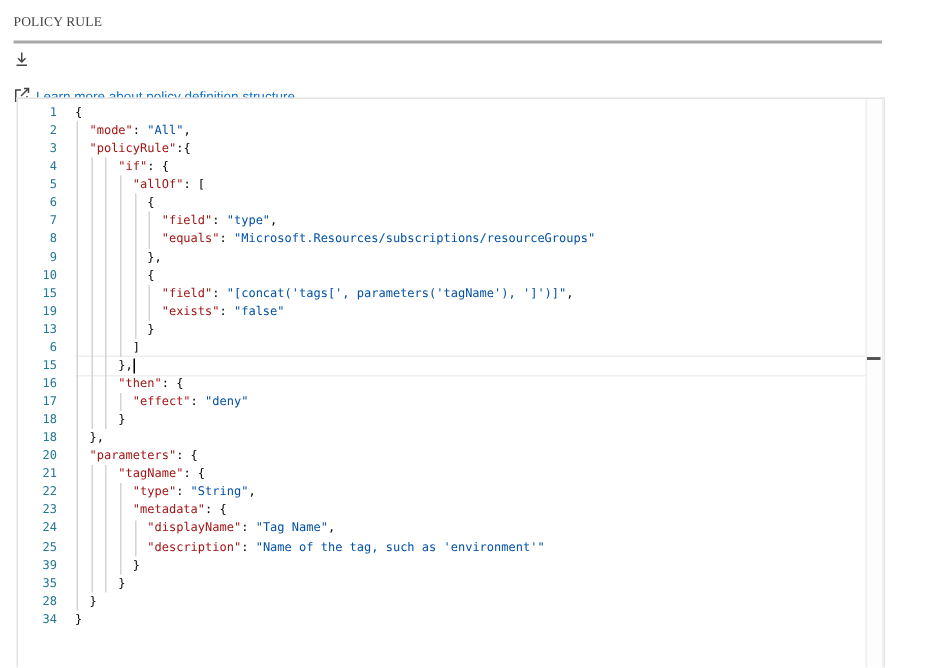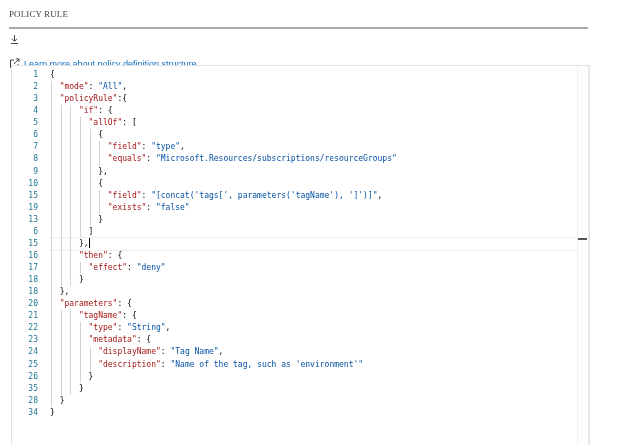--- a/index.html
+++ b/index.html
@@ -70,21 +70,21 @@
         <div class="ln">16</div>
         <div class="ln">17</div>
         <div class="ln">18</div>
         <div class="ln">18</div>
         <div class="ln">20</div>
         <div class="ln">21</div>
         <div class="ln">22</div>
         <div class="ln">23</div>
         <div class="ln">24</div>
         <div class="ln">25</div>
-        <div class="ln">26</div>
+        <div class="ln">39</div>
         <div class="ln">35</div>
         <div class="ln">28</div>
         <div class="ln">34</div>
       </div>
   </div>
   <div class="code">
     <div class="code-lines" id="codelines">
         <div class="line"><span class="p">{</span></div>
         <div class="line">  <span class="k">"mode"</span><span class="p">: </span><span class="s">"All"</span><span class="p">,</span></div>
         <div class="line">  <span class="k">"policyRule"</span><span class="p">:{</span></div>

